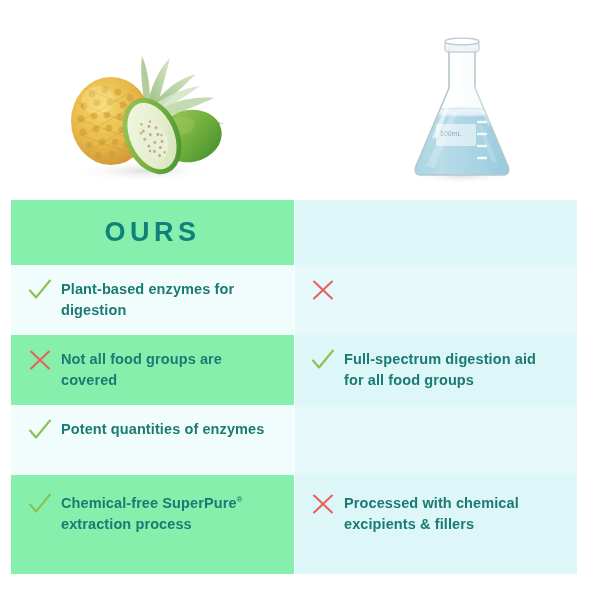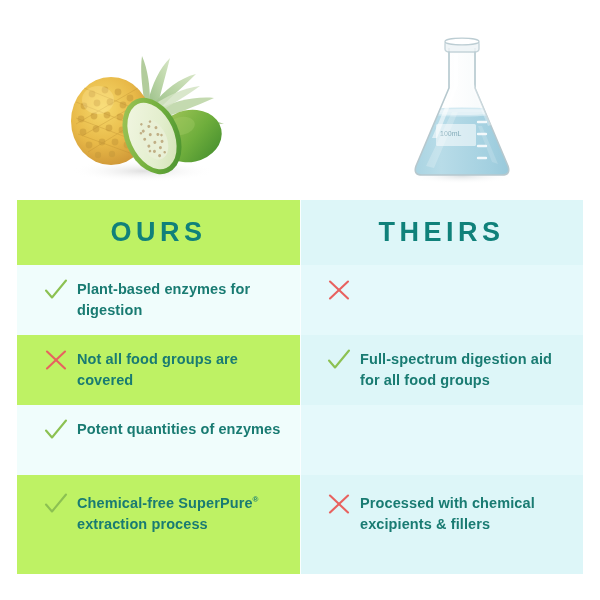--- a/index.html
+++ b/index.html
@@ -43,25 +43,25 @@
     position: absolute;
     left: 392px;
     top: 26px;
     width: 140px;
     height: 168px;
   }
 
   
   .panel {
     position: absolute;
-    left: 17px;
+    left: 11px;
     top: 200px;
     width: 566px;
     height: 374px;
-    background: #bef264;
+    background: #86efac;
     overflow: hidden;
   }
 
   .col-right-tint {
     position: absolute;
     left: 283px;
     top: 0;
     width: 283px;
     height: 374px;
     background: #ddf6f8;
@@ -121,21 +121,21 @@
     position: relative;
     display: flex;
     height: 70px;
   }
   .row:last-child { height: 99px; }
 
   .cell {
     width: 283px;
     display: flex;
     align-items: flex-start;
-    padding: 14px 18px 0 26px;
+    padding: 14px 18px 0 16px;
     box-sizing: border-box;
   }
   .row:last-child .cell { padding-top: 18px; }
 
   .mark {
     flex: 0 0 auto;
     width: 26px;
     height: 26px;
     margin-right: 8px;
     margin-top: -2px;
@@ -343,23 +343,20 @@
     <div class="stripe light-r" style="top:65px;height:70px;"></div>
     <div class="stripe light-l" style="top:205px;height:70px;"></div>
     <div class="stripe light-r" style="top:205px;height:70px;"></div>
 
     <div class="divider"></div>
 
     <div class="headers">
       <div class="head-cell">
         <span class="htxt">OURS</span>
       </div>
-      <div class="head-cell">
-        <span class="htxt">THEIRS</span>
-      </div>
     </div>
 
     <div class="rows">
 
       <div class="row">
         <div class="cell">
           <span class="mark">
             <svg viewBox="0 0 26 26">
                 <path d="M3 13.5 L9 20.5 L23 3.5" fill="none" stroke="#8cc152" stroke-width="2.1" stroke-linecap="round" stroke-linejoin="round"></path>
               </svg>

